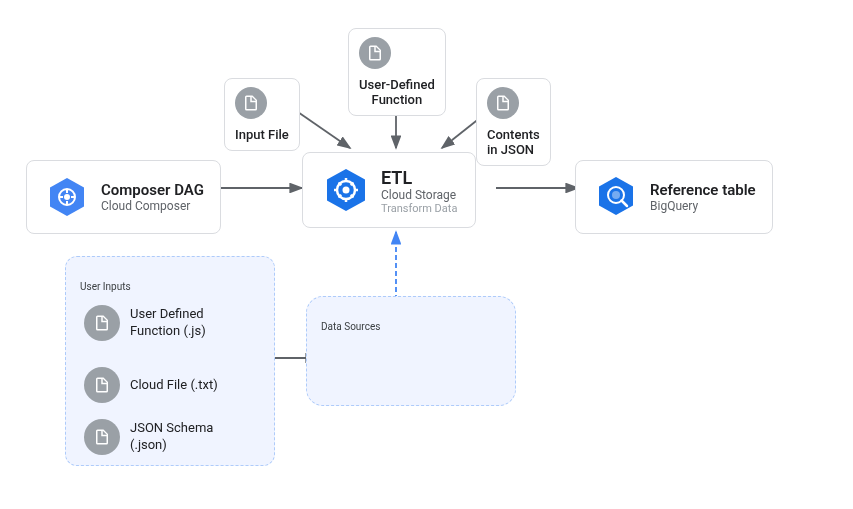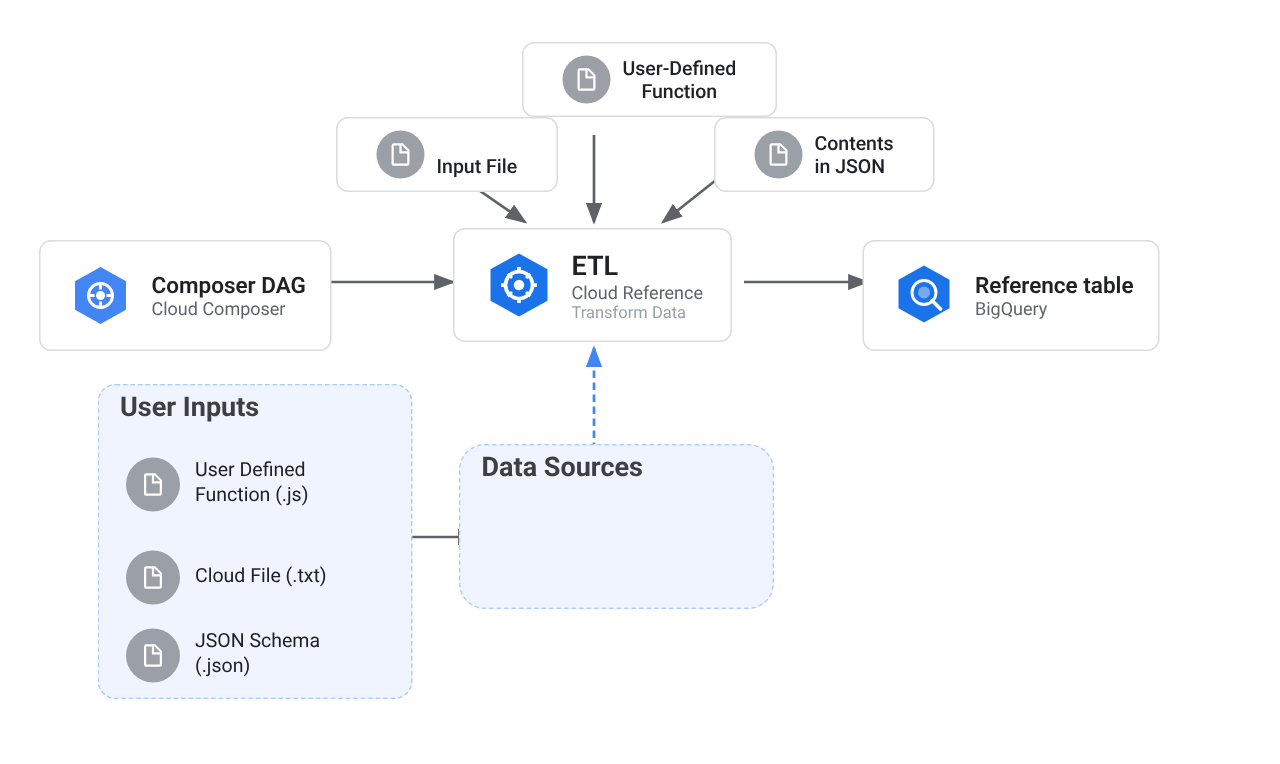--- a/index.html
+++ b/index.html
@@ -19,23 +19,24 @@
       background: #fff;
     }
 
     
     .box-node {
       position: absolute;
       background: #fff;
       border: 1.5px solid #dadce0;
       border-radius: 8px;
       display: flex;
-      align-items: flex-end;
+      align-items: flex-start;
       gap: 8px;
-      padding: 8px 26px;
+      padding: 8px 10px;
+      flex-direction: column;
     }
 
     .box-node .doc-icon {
       width: 32px;
       height: 32px;
       background: #9aa0a6;
       border-radius: 50%;
       display: flex;
       align-items: center;
       justify-content: center;
@@ -58,24 +59,24 @@
     
     .container-box {
       position: absolute;
       border: 1.5px dashed #aecbfa;
       border-radius: 12px;
       background: #f0f4ff;
     }
 
     .container-box .container-label {
       position: absolute;
-      top: 4px;
+      top: 24px;
       left: 14px;
-      font-size: 18px;
-      font-weight: 700;
+      font-size: 10px;
+      font-weight: 400;
       color: #3c4043;
     }
 
     
     .arrows-svg {
       position: absolute;
       top: 0;
       left: 0;
       width: 853px;
       height: 509px;
@@ -216,21 +217,21 @@
       <line x1="25" y1="33" x2="25" y2="37" stroke="white" stroke-width="2.5"></line>
       <line x1="13" y1="25" x2="17" y2="25" stroke="white" stroke-width="2.5"></line>
       <line x1="33" y1="25" x2="37" y2="25" stroke="white" stroke-width="2.5"></line>
       <line x1="17.5" y1="17.5" x2="20.3" y2="20.3" stroke="white" stroke-width="2"></line>
       <line x1="29.7" y1="29.7" x2="32.5" y2="32.5" stroke="white" stroke-width="2"></line>
       <line x1="32.5" y1="17.5" x2="29.7" y2="20.3" stroke="white" stroke-width="2"></line>
       <line x1="20.3" y1="29.7" x2="17.5" y2="32.5" stroke="white" stroke-width="2"></line>
     </svg>
     <div>
       <div style="font-size:18px;font-weight:600;color:#202124;">ETL</div>
-      <div style="font-size:12px;color:#5f6368;">Cloud Reference</div>
+      <div style="font-size:12px;color:#5f6368;">Cloud Storage</div>
       <div style="font-size:11px;color:#9aa0a6;">Transform Data</div>
     </div>
   </div>
 
   <div style="position:absolute; left:575px; top:160px; background:#fff; border:1.5px solid #dadce0; border-radius:8px; display:flex; align-items:center; gap:10px; padding:12px 16px;">
     <svg width="48" height="48" viewBox="0 0 48 48">
       <polygon points="24,4 41,13.5 41,32.5 24,42 7,32.5 7,13.5" fill="#1a73e8"></polygon>
       <circle cx="24" cy="22" r="8" fill="none" stroke="white" stroke-width="2"></circle>
       <line x1="29.5" y1="27.5" x2="35" y2="33" stroke="white" stroke-width="2.5" stroke-linecap="round"></line>
       <circle cx="24" cy="22" r="4" fill="white" opacity="0.4"></circle>

